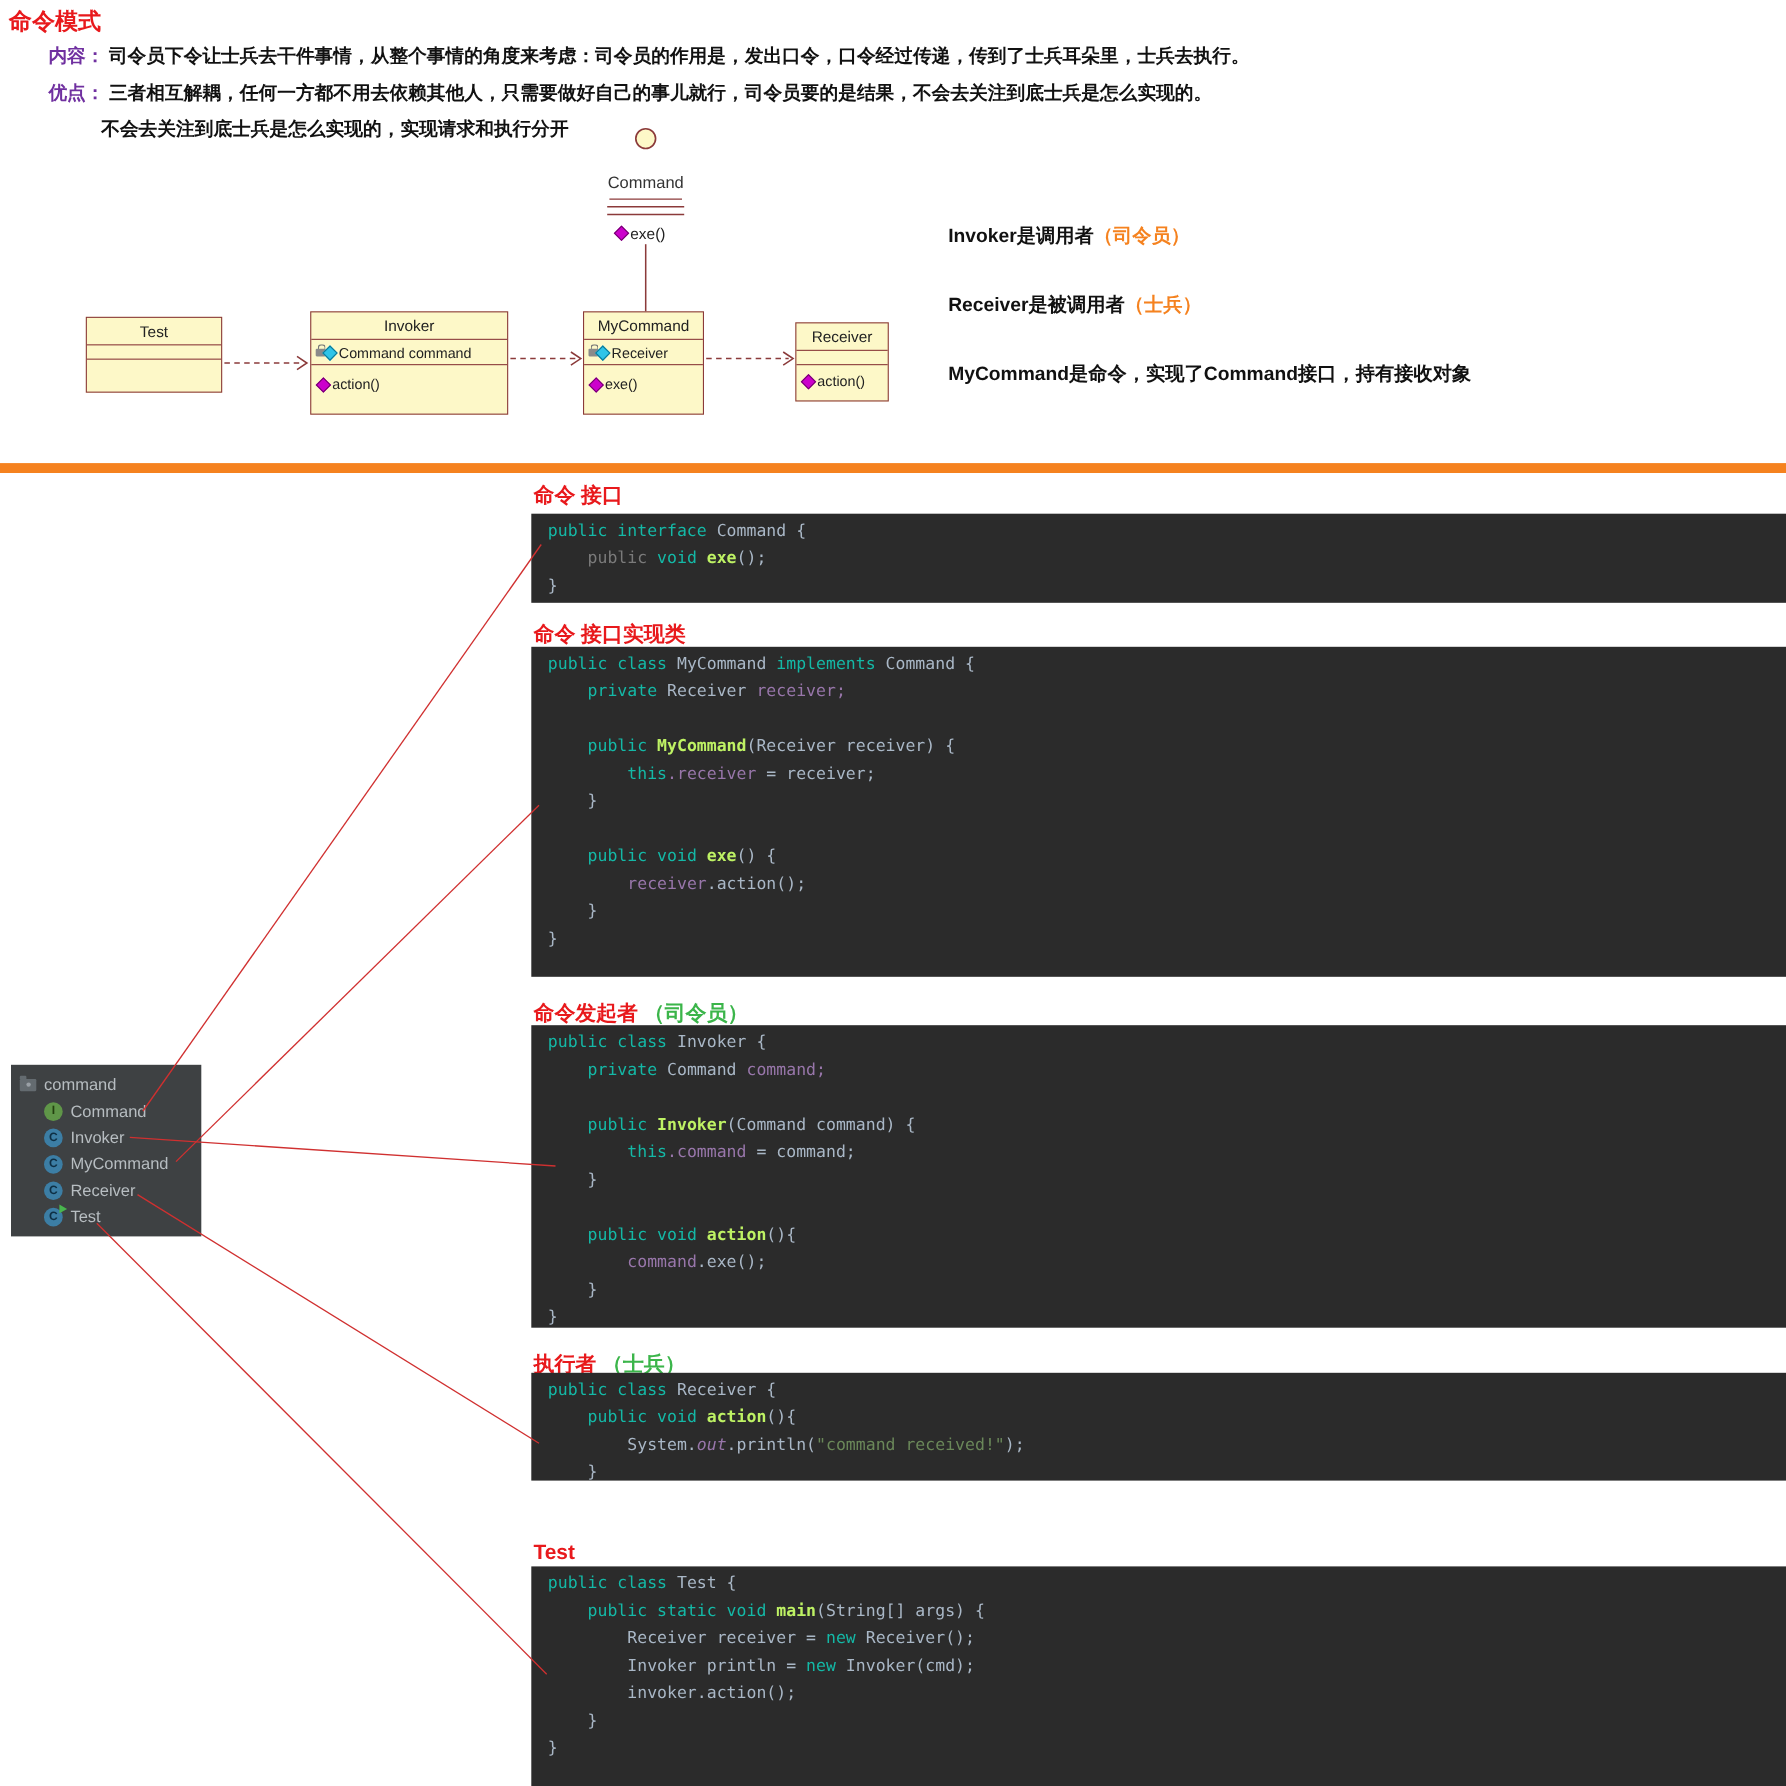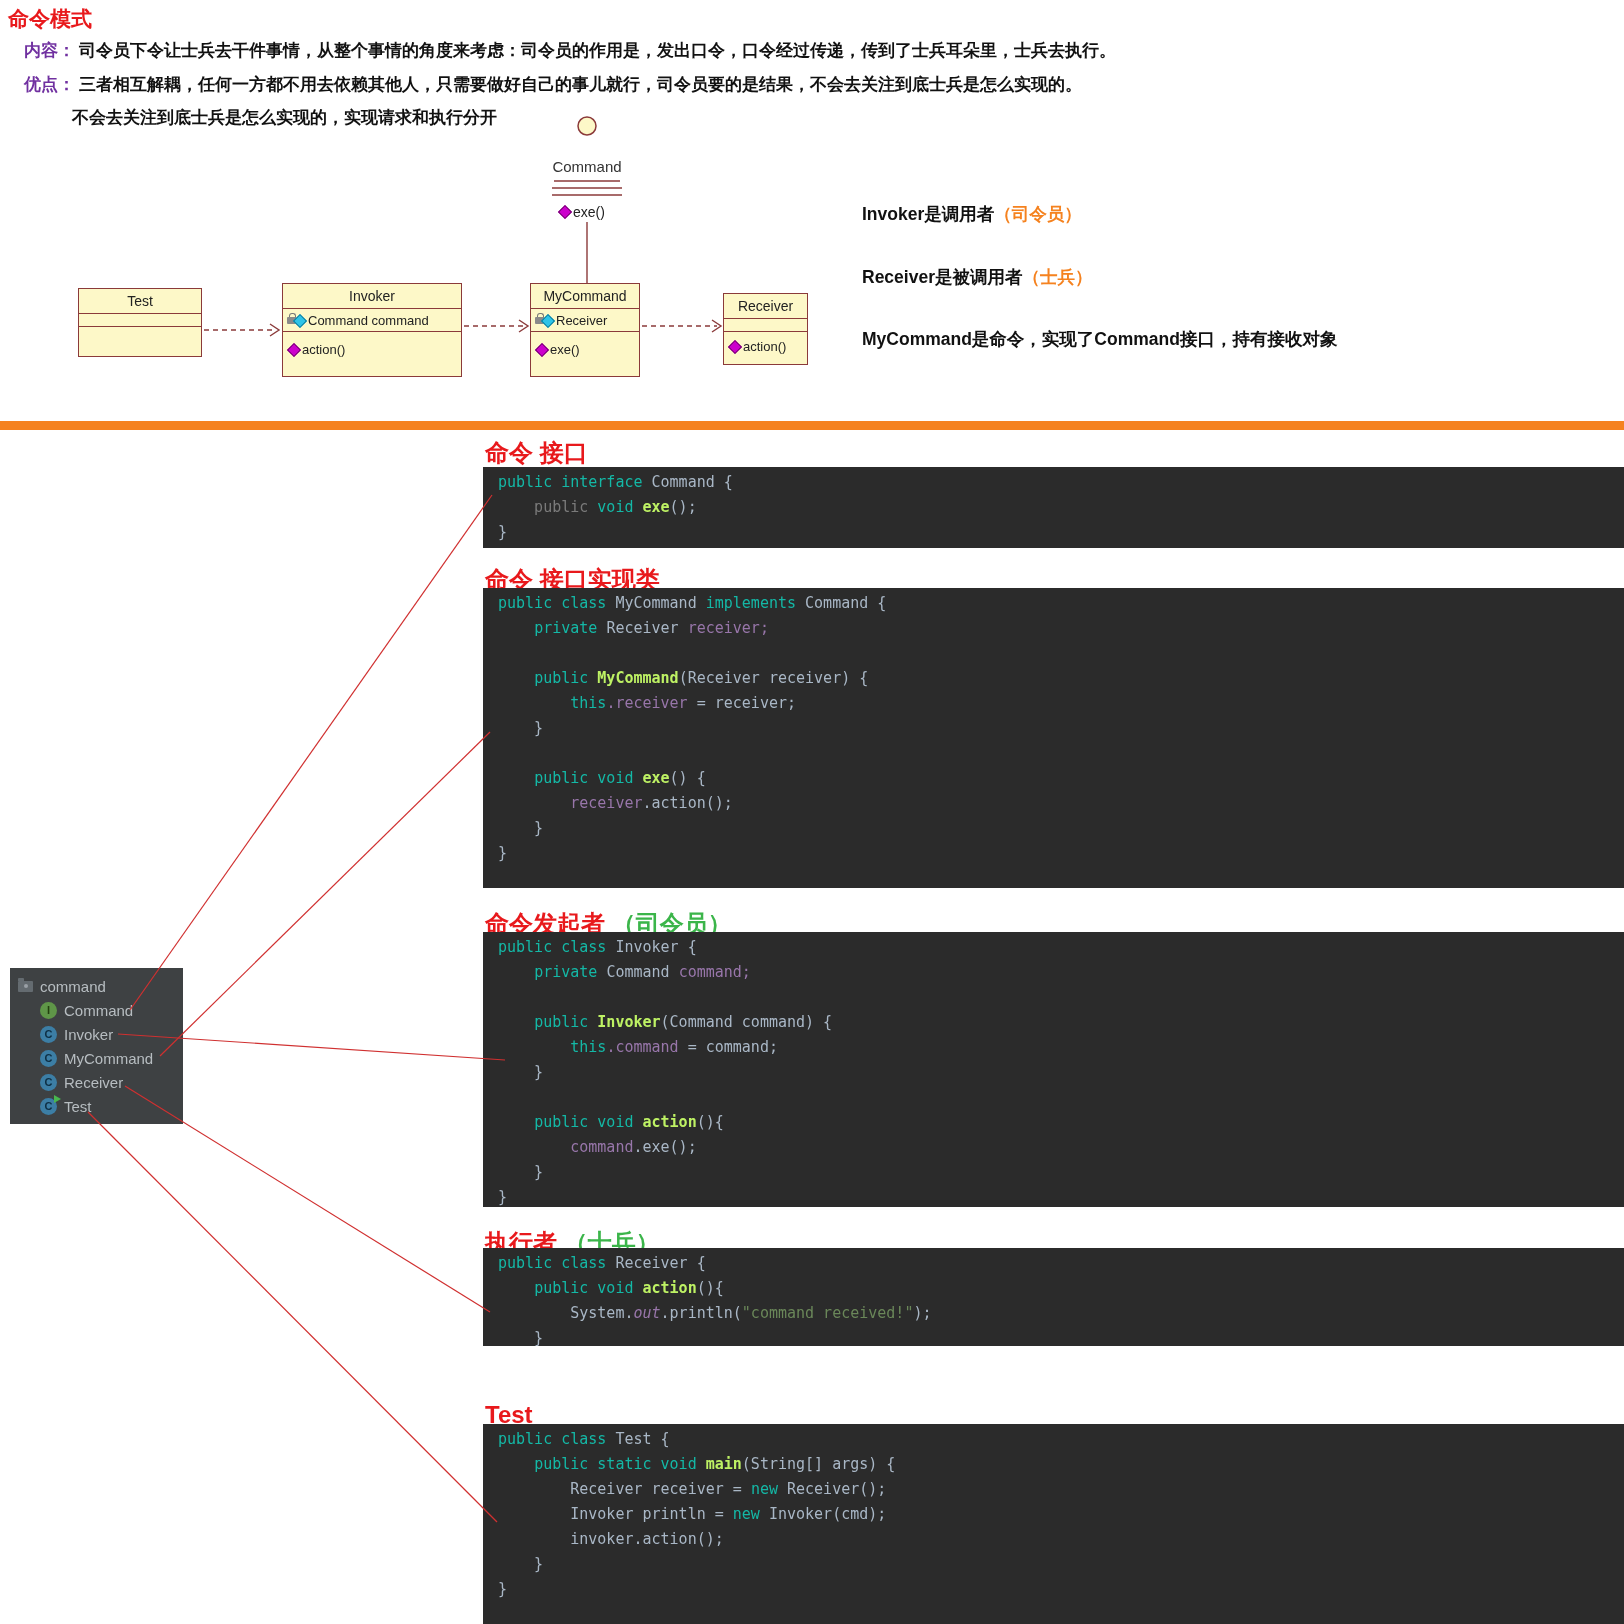--- a/index.html
+++ b/index.html
@@ -1,20 +1,20 @@
 <!DOCTYPE html>
 <html><head>
 <meta charset="utf-8">
 <style>
   html,body{margin:0;padding:0;background:#fff;}
   .canvas{position:relative;width:1624px;height:1624px;background:#ffffff;overflow:hidden;
           font-family:"Liberation Sans",sans-serif;}
   
   .page-title{position:absolute;left:8px;top:5px;font-size:21px;font-weight:bold;color:#e8191c;}
-  .note-row{position:absolute;font-size:17px;font-weight:bold;color:#111;white-space:nowrap;}
+  .note-row{position:absolute;font-size:17px;font-weight:bold;color:#111;white-space:nowrap;margin-left:20px;}
   .note-row .lab{color:#7030a0;margin-right:4px;}
   .row1{left:24px;top:39px;}
   .row2{left:24px;top:73px;}
   .row3{left:72px;top:106px;}
   
   .divider{position:absolute;left:0;top:421px;width:1624px;height:9px;background:#f5821f;}
   
   .uml-box{position:absolute;background:#fdf8c8;border:1.5px solid #8b3a3a;box-sizing:border-box;
            font-size:13px;color:#222;}
   .uml-title{text-align:center;font-size:14px;padding-top:4px;height:20px;}
@@ -35,21 +35,21 @@
   .lock:after{content:"";position:absolute;top:0;left:0;width:9px;height:7px;background:#8a8a8a;border-radius:1px;}
   .iface-label{position:absolute;left:537px;top:158px;width:100px;text-align:center;
                font-size:15px;color:#333;}
   .iface-exe{position:absolute;left:560px;top:204px;display:flex;align-items:center;gap:3px;
              font-size:14px;color:#222;}
   
   .annot{position:absolute;left:862px;font-size:17.5px;font-weight:bold;color:#111;white-space:nowrap;}
   .an1{top:202px;} .an2{top:265px;} .an3{top:327px;}
   .annot .hl{color:#f5821f;}
   
-  .sec-h{position:absolute;left:485px;font-size:24px;font-weight:bold;color:#e8191c;white-space:nowrap;}
+  .sec-h{position:absolute;left:485px;font-size:19px;font-weight:bold;color:#e8191c;white-space:nowrap;}
   .sec-h .grn{color:#3bb54a;}
   .h1{top:437px;} .h2{top:564px;} .h3{top:908px;} .h4{top:1227px;} .h5{top:1401px;}
   
   .code-block{position:absolute;left:483px;width:1141px;background:#2b2b2b;box-sizing:border-box;
               padding:3px 0 0 15px;font-family:"DejaVu Sans Mono","Liberation Mono",monospace;
               font-size:15px;overflow:hidden;}
   .cl{height:25px;line-height:25px;white-space:pre;}
   .cb1{top:467px;height:81px;} .cb2{top:588px;height:300px;} .cb3{top:932px;height:275px;}
   .cb4{top:1248px;height:98px;} .cb5{top:1424px;height:200px;}
   .tk-d{color:#a9b7c6;} .tk-k{color:#14b8a6;} .tk-y{color:#bef264;font-weight:600;}

